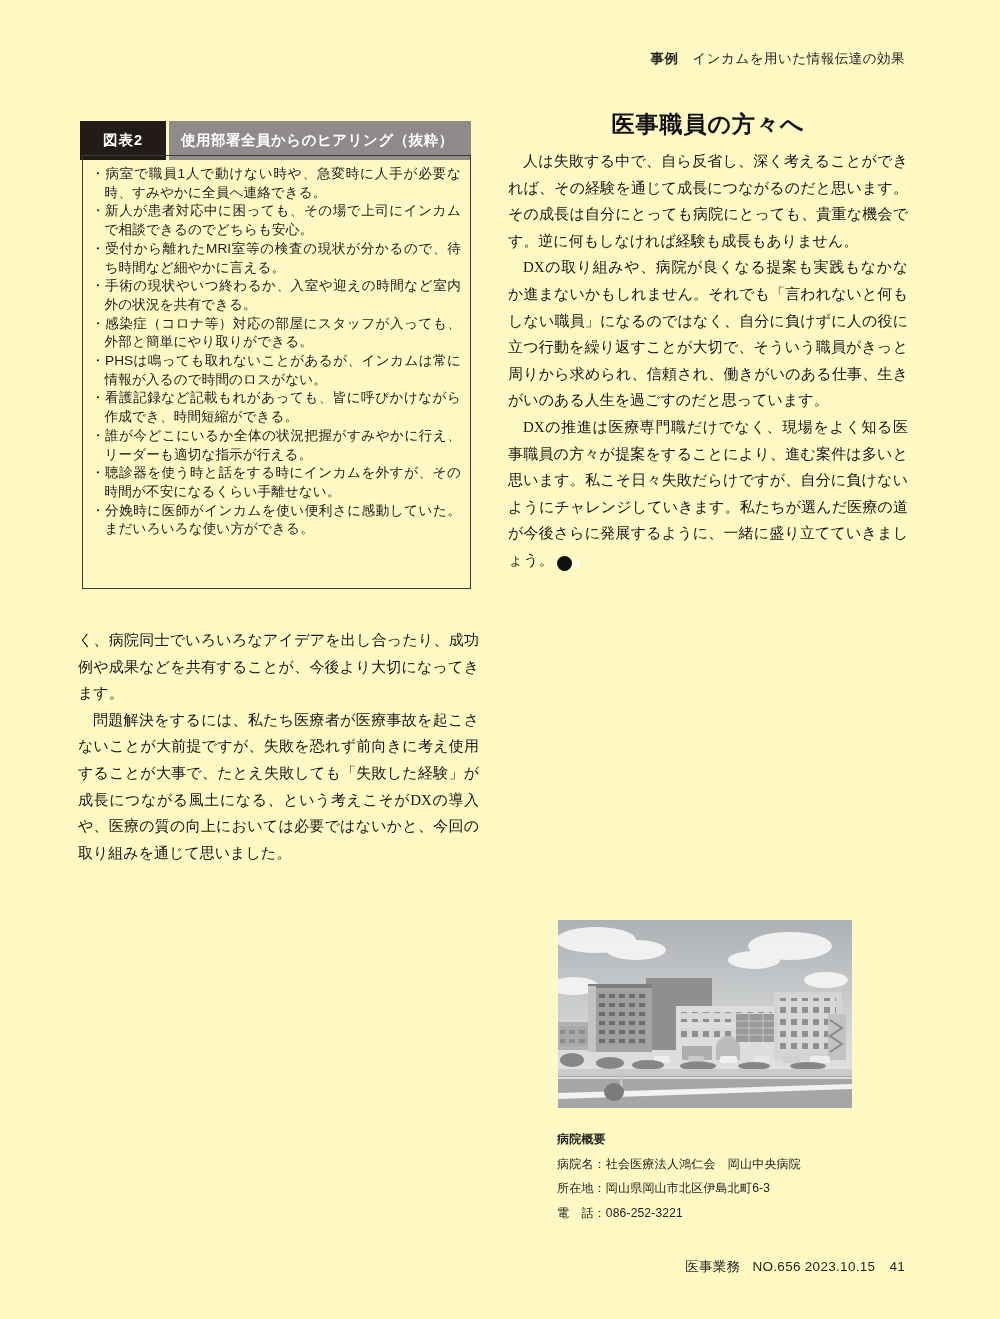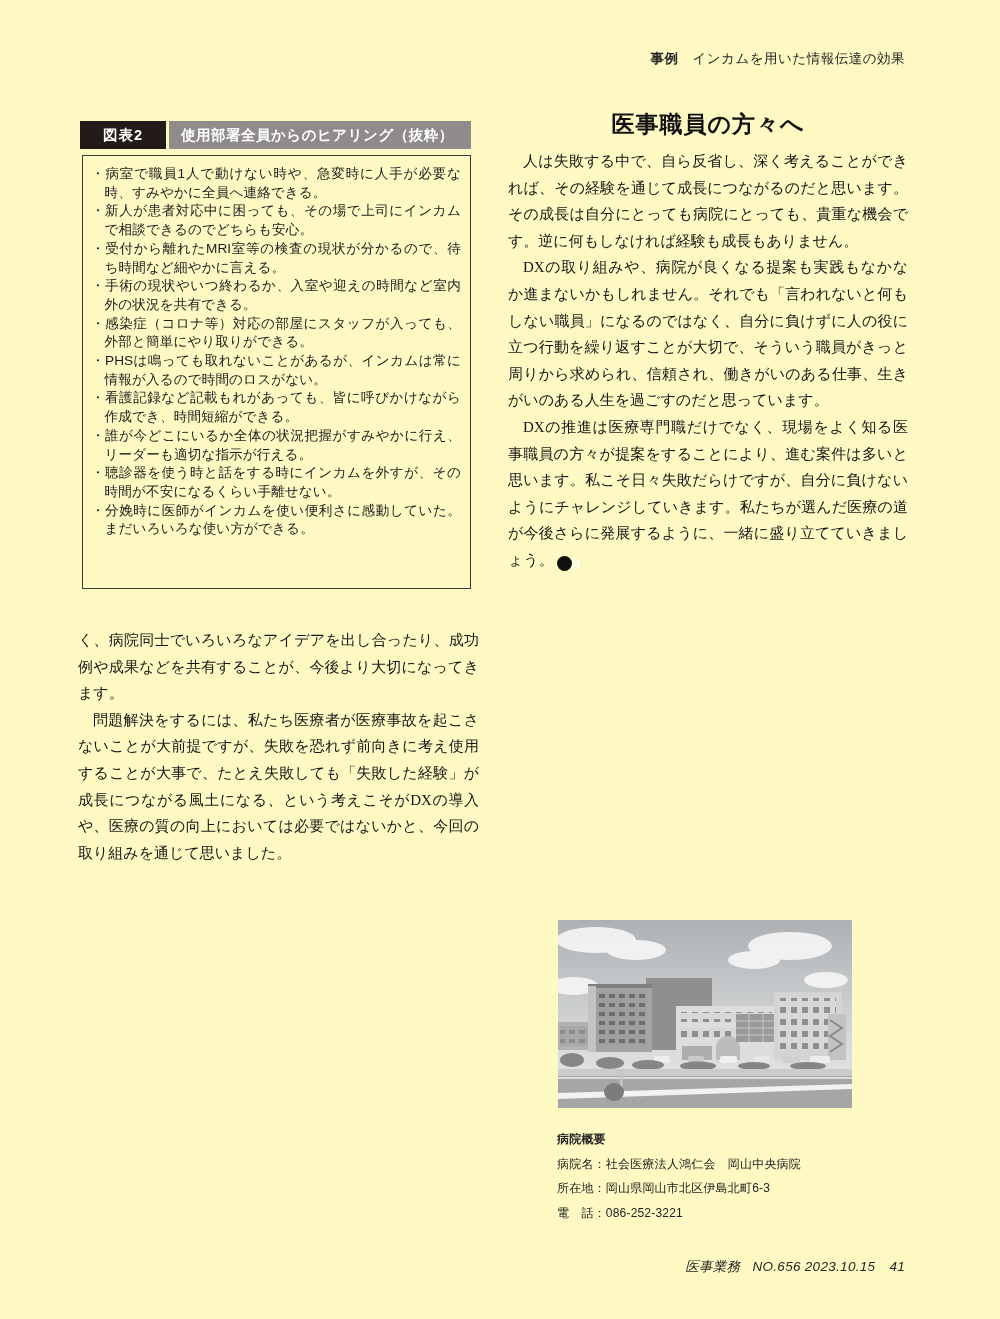--- a/index.html
+++ b/index.html
@@ -11,21 +11,21 @@
 
   
   .running-head {
     position:absolute; top:50px; right:95px;
     font-size:13.5px; letter-spacing:0.5px; color:#262626;
   }
   .running-head .cat { font-weight:bold; margin-right:14px; }
 
   
   .fig-bar {
-    position:absolute; left:80px; top:121px; width:391px; height:28px;
+    position:absolute; left:80px; top:121px; width:391px; height:39px;
     display:flex; align-items:stretch;
   }
   .fig-tag {
     background:#221b18; color:#fff; width:86px;
     display:flex; align-items:center; justify-content:center;
     font-size:14.5px; font-weight:bold; letter-spacing:1px;
   }
   .fig-title {
     background:#8e8b8a; color:#fff; flex:1; margin-left:3px;
     display:flex; align-items:center; padding-left:12px;
@@ -78,21 +78,21 @@
   .overview {
     position:absolute; left:557px; top:1127px; width:365px;
     font-size:12px; line-height:24.5px; color:#222; letter-spacing:0.2px;
   }
   .overview .ov-title { font-weight:bold; }
   .overview .lbl { font-weight:normal; }
 
   
   .page-footer {
     position:absolute; top:1258px; right:95px;
-    font-size:13.5px; color:#262626; letter-spacing:0.3px;font-style:italic;
+    font-size:13.5px; color:#262626; letter-spacing:0.3px;
   }
   .page-footer .journal { margin-right:12px; }
   .page-footer .pageno { margin-left:14px; }
 </style>
 </head>
 <body>
 
 <div class="page">
 
   <div class="running-head">

